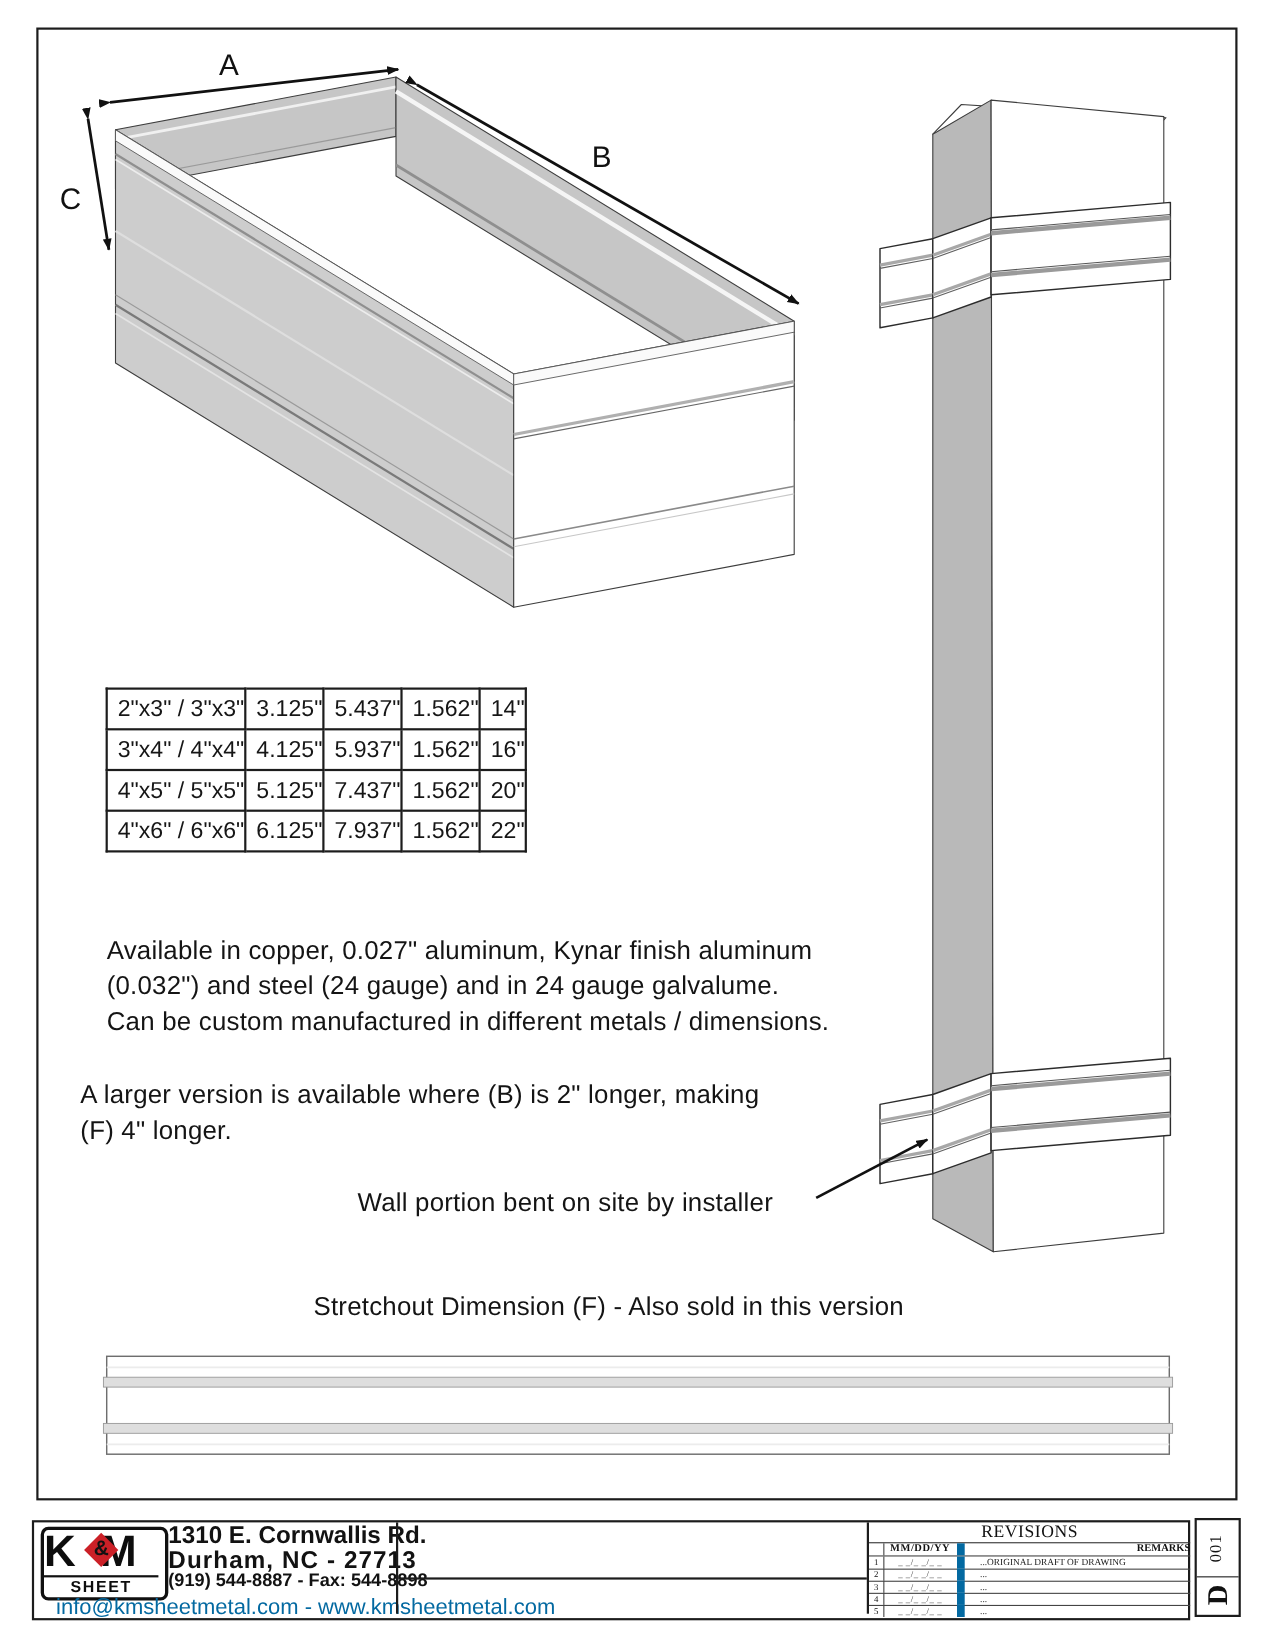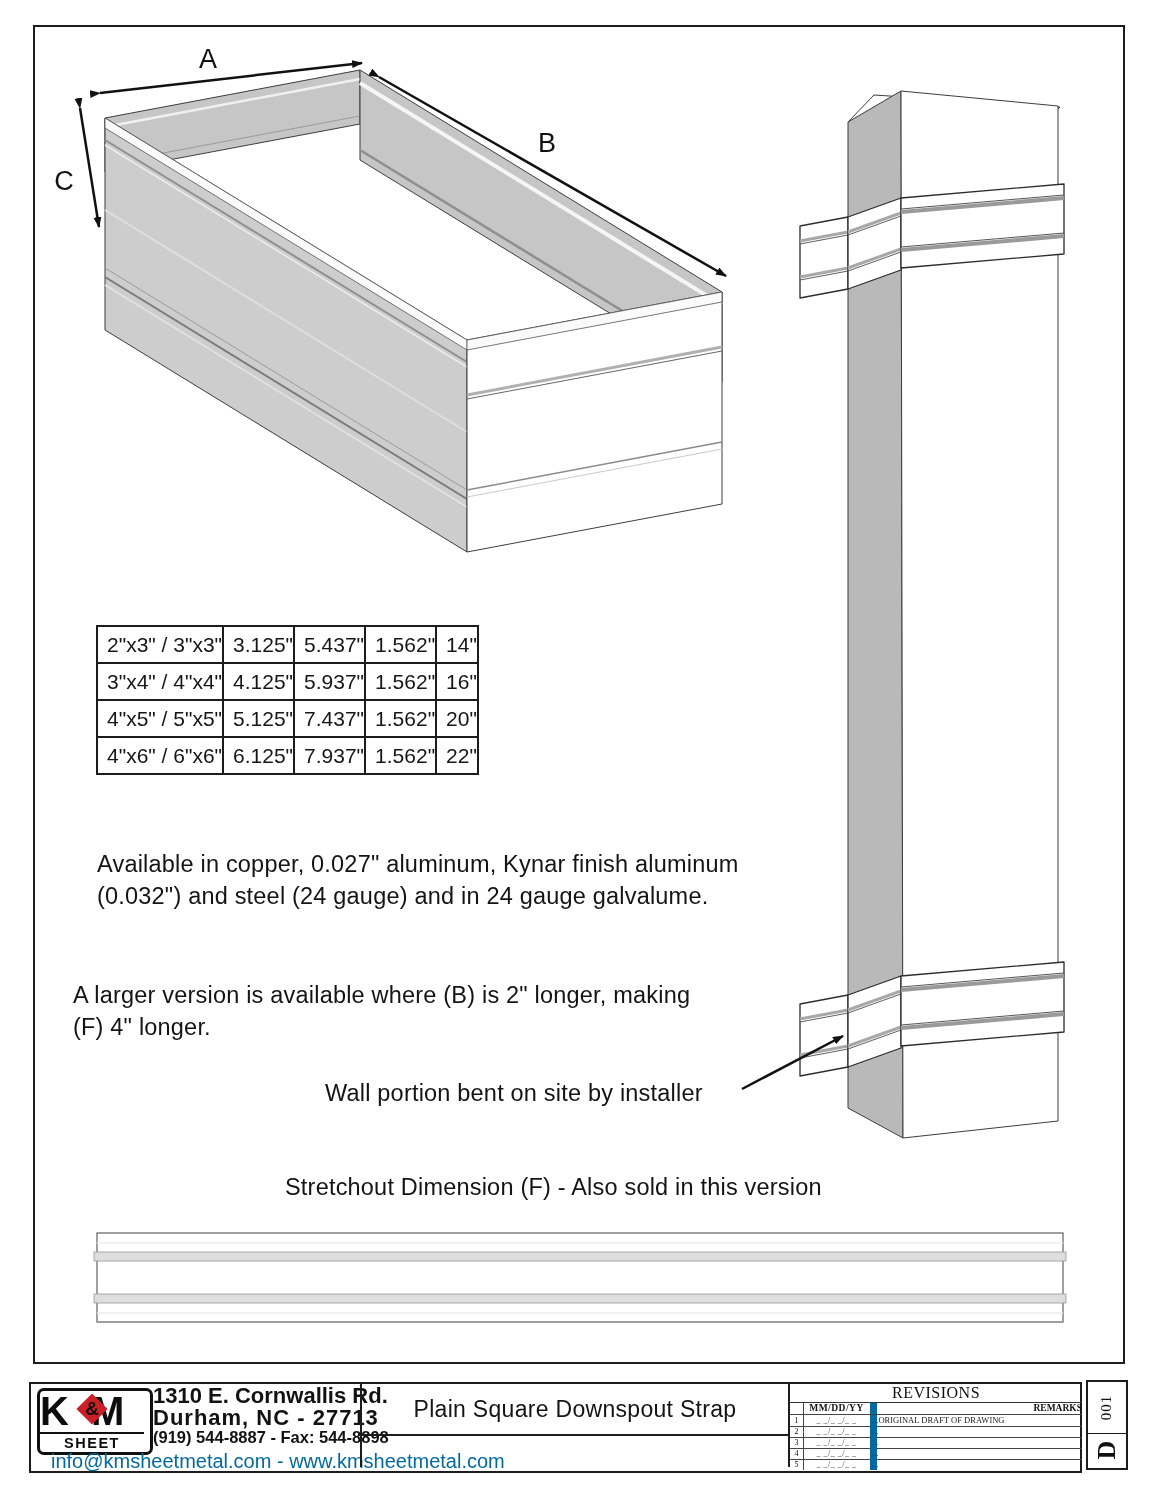--- a/index.html
+++ b/index.html
@@ -78,21 +78,21 @@
     font-family:"Liberation Serif",serif;}
   #rev-title{position:absolute;left:0;top:0;width:100%;height:18px;
     border-bottom:1px solid #333;text-align:center;font-size:16px;line-height:18px;
     letter-spacing:0.5px;color:#111;}
   .rev-row{position:absolute;left:0;width:100%;height:11px;border-bottom:1px solid #444;}
   .rev-num{position:absolute;left:0;top:0;width:13px;height:100%;border-right:1px solid #444;
     font-size:8px;text-align:center;line-height:11px;}
   .rev-date{position:absolute;left:13px;top:0;width:67px;height:100%;border-right:7px solid #0369a1;
     font-size:8px;text-align:center;line-height:11px;letter-spacing:0.5px;color:#333;}
   .rev-remark{position:absolute;left:80px;top:0;right:0;height:100%;
-    font-size:8.5px;line-height:11px;padding-left:2px;color:#222;white-space:nowrap;overflow:hidden;}
+    font-size:8.5px;line-height:11px;padding-left:21px;color:#222;white-space:nowrap;overflow:hidden;}
   .rev-head .rev-date{font-weight:bold;font-size:9.5px;color:#111;}
   .rev-head .rev-remark{font-weight:bold;font-size:9.5px;text-align:right;padding-left:0;color:#111;}
   
   #sheet-box{left:1086px;top:1380px;width:38px;height:86px;border:2px solid #1c1c1c;
     font-family:"Liberation Serif",serif;}
   #sheet-number-cell{position:absolute;left:0;top:0;width:100%;height:51px;border-bottom:1.5px solid #1c1c1c;
     display:flex;align-items:center;justify-content:center;}
   #sheet-number-cell span{transform:rotate(-90deg);font-size:15px;letter-spacing:1px;color:#111;}
   #sheet-letter-cell{position:absolute;left:0;top:51px;width:100%;height:33px;
     display:flex;align-items:center;justify-content:center;}
@@ -233,20 +233,21 @@
     <td>7.937"</td>
     <td>1.562"</td>
     <td>22"</td>
   </tr>
 </tbody>
   </table>
 
 <div id="note-materials" class="abs note">
   <div>Available in copper, 0.027" aluminum, Kynar finish aluminum</div>
   <div>(0.032") and steel (24 gauge) and in 24 gauge galvalume.</div>
+  <div>Can be custom manufactured in different metals / dimensions.</div>
 </div>
 
 <div id="note-larger" class="abs note">
   <div>A larger version is available where (B) is 2" longer, making</div>
   <div>(F) 4" longer.</div>
 </div>
 
 <div id="note-wall" class="abs note">Wall portion bent on site by installer</div>
 
 <div id="note-stretchout" class="abs note">Stretchout Dimension (F) - Also sold in this version</div>
@@ -264,23 +265,20 @@
   <div id="address-block" class="abs">
     <div class="addr1">1310 E. Cornwallis Rd.</div>
     <div class="addr2">Durham, NC - 27713</div>
     <div class="addr3">(919) 544-8887 - Fax: 544-8898</div>
   </div>
 
   <div id="contact-line" class="abs">info@kmsheetmetal.com - www.kmsheetmetal.com</div>
 
   <div id="tb-div1" class="abs"></div>
 
-  <div id="drawing-title-cell" class="abs">
-    <span>Plain Square Downspout Strap</span>
-  </div>
   <div id="tb-hdiv" class="abs"></div>
 
   <div id="revisions" class="abs">
     <div id="rev-title">REVISIONS</div>
     <div class="rev-row rev-head" style="top:19px;">
       <div class="rev-num"></div>
       <div class="rev-date">MM/DD/YY</div>
       <div class="rev-remark">REMARKS</div>
     </div>
     <div class="rev-row" style="top:31px;">

